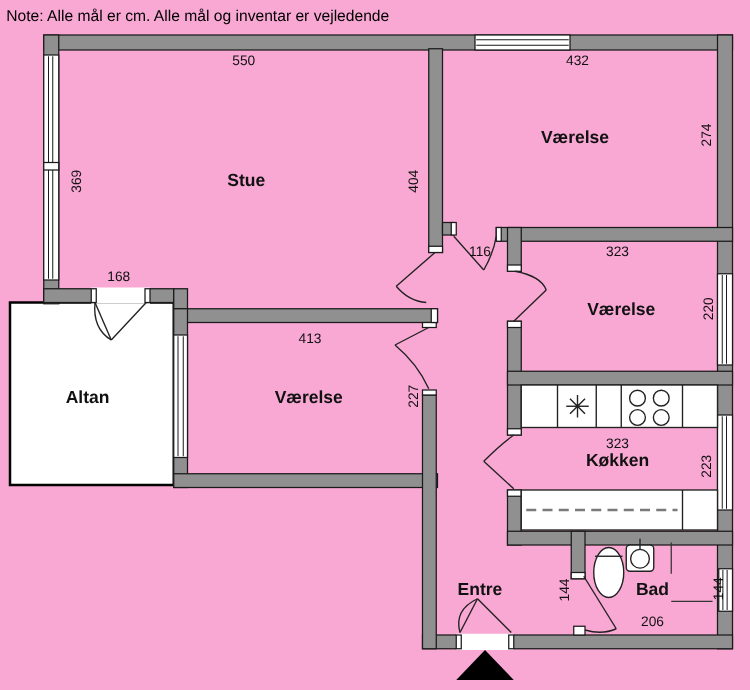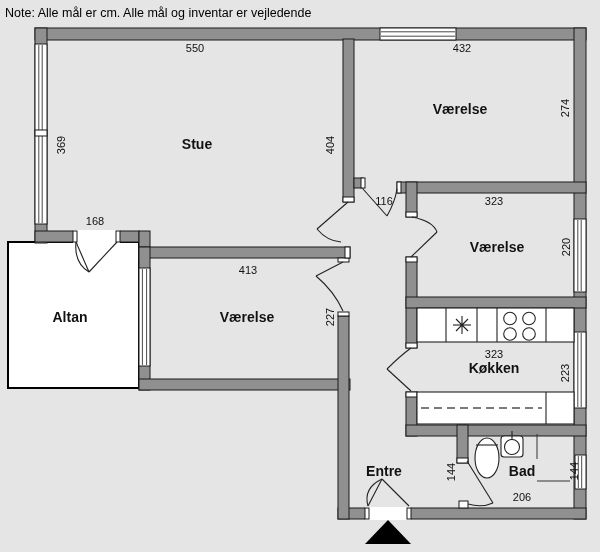--- a/index.html
+++ b/index.html
@@ -1,16 +1,16 @@
 <!DOCTYPE html>
 <html><head>
 <meta charset="utf-8">
 <style>
   html,body{margin:0;padding:0;background:#fff;}
-  .stage{width:600px;height:552px;position:relative;background:#e5e5e5;}
+  .stage{width:600px;height:552px;position:relative;background:#f9a8d4;}
   svg{font-family:"Liberation Sans",sans-serif;}
   .wall{fill:#909090;stroke:#1a1a1a;stroke-width:1;}
   .win{fill:#ffffff;stroke:#1a1a1a;stroke-width:1;}
   .winline{stroke:#1a1a1a;stroke-width:0.8;fill:none;}
   .openfill{fill:#ffffff;stroke:none;}
   .cap{fill:#ffffff;stroke:#1a1a1a;stroke-width:1;}
   .door{stroke:#222;stroke-width:1.1;fill:none;}
   .fixture{fill:#ffffff;stroke:#222;stroke-width:1.1;}
   .fixline{stroke:#222;stroke-width:1.1;fill:none;}
   .dash{stroke:#7a7a7a;stroke-width:2;fill:none;stroke-dasharray:8 5;}

